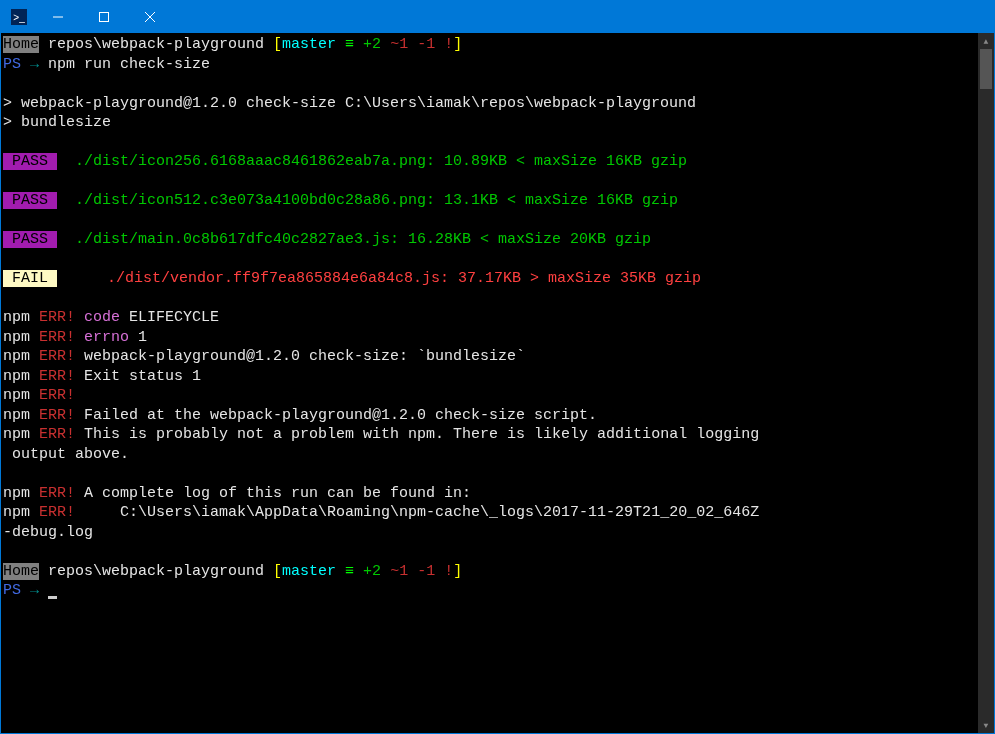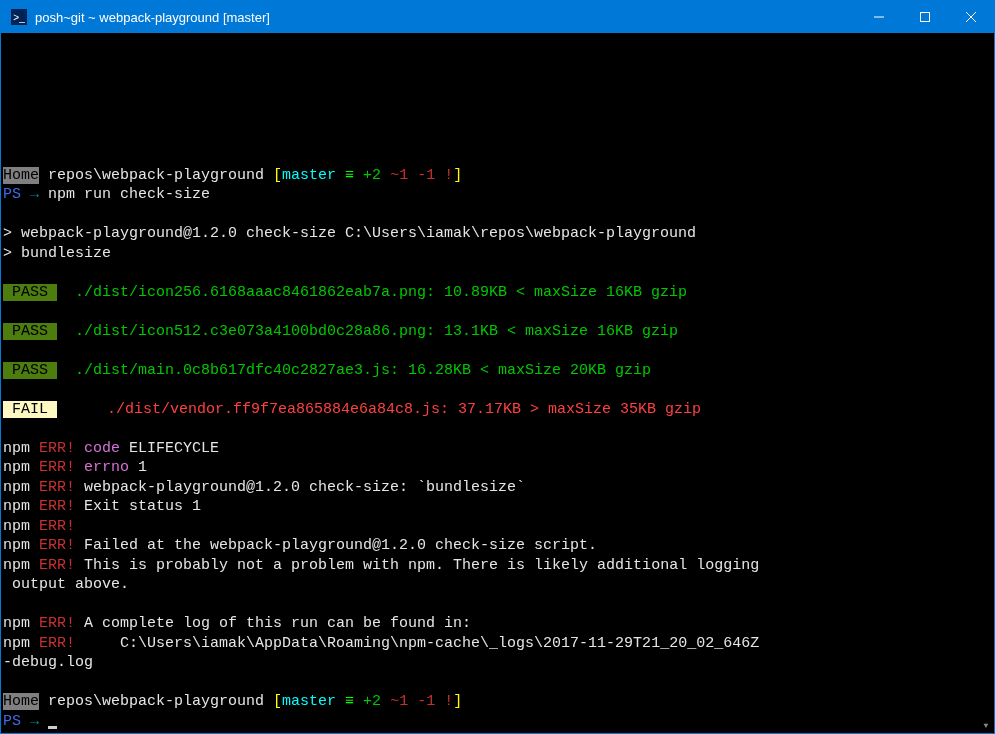--- a/index.html
+++ b/index.html
@@ -51,21 +51,20 @@
       justify-content: center;
       color: #fff;
     }
     
     .titlebar-btn svg { width: 10px; height: 10px; }
     
     .terminal-container {
       flex: 1;
       display: flex;
       overflow: hidden;
-      align-items: flex-end;
     }
     
     .terminal {
       flex: 1;
       background: #000;
       color: #cccccc;
       font-size: 15px;
       line-height: 1.3;
       padding: 2px 0 2px 2px;
       white-space: pre;
@@ -107,39 +106,38 @@
     .darkcyan { color: #008b8b; }
     .green { color: #00c800; }
     .brightgreen { color: #00ff00; }
     .red { color: #ff4040; margin-left: 32px; }
     .darkred { color: #c83030; }
     .yellow { color: #ffff00; }
     .blue { color: #4169e1; }
     .magenta { color: #d670d6; margin-top: 47px; }
     .white { color: #e5e5e5; }
     
-    .pass-badge { background: #4d7c0f; color: #000; }
+    .pass-badge { background: #a21caf; color: #000; }
     .fail-badge { background: #fef9c3; color: #000; }
     
     .cursor {
       display: inline-block;
       width: 9px;
       height: 3px;
       background: #cccccc;
       vertical-align: bottom;
       margin-bottom: 2px;
     }
   </style>
 </head>
 <body>
 
 <div class="window">
   <div class="titlebar">
     <div class="titlebar-icon">&gt;_</div>
-    <div class="titlebar-title">posh~git ~ webpack-playground [master]</div>
     <div class="titlebar-buttons">
       <div class="titlebar-btn">
         <svg viewBox="0 0 10 10">
             <line x1="0" y1="5" x2="10" y2="5" stroke="#fff" stroke-width="1"></line>
           </svg>
       </div>
       <div class="titlebar-btn">
         <svg viewBox="0 0 10 10">
             <rect x="0.5" y="0.5" width="9" height="9" stroke="#fff" stroke-width="1" fill="none"></rect>
           </svg>

